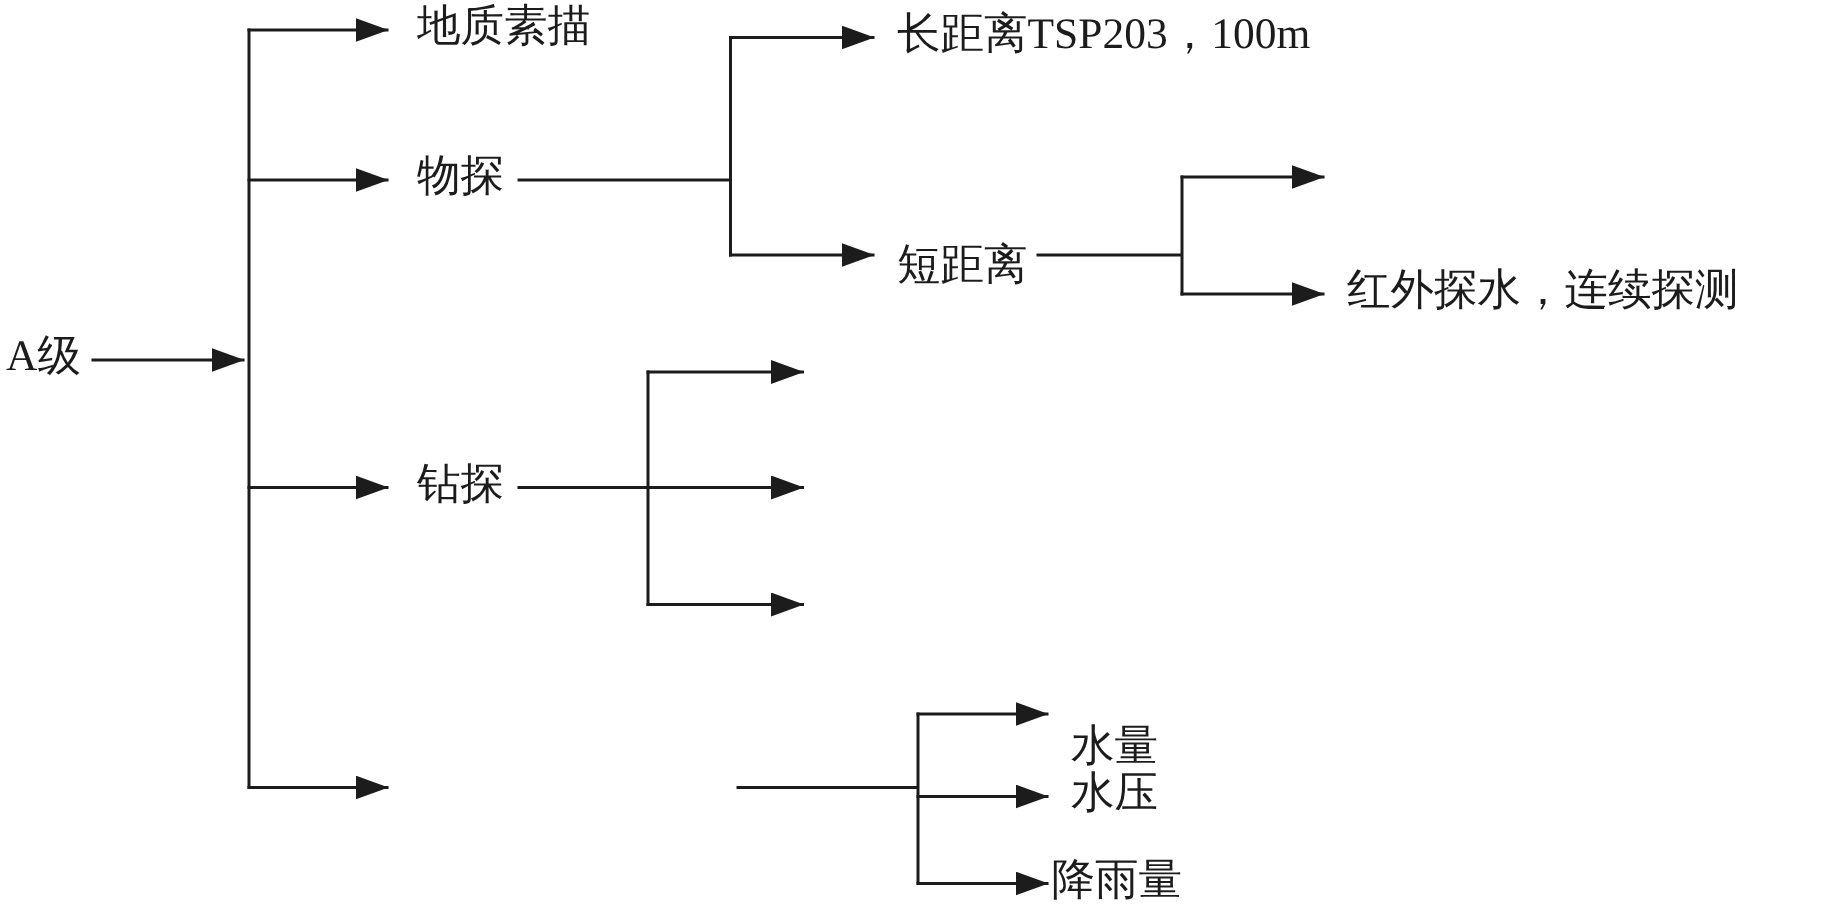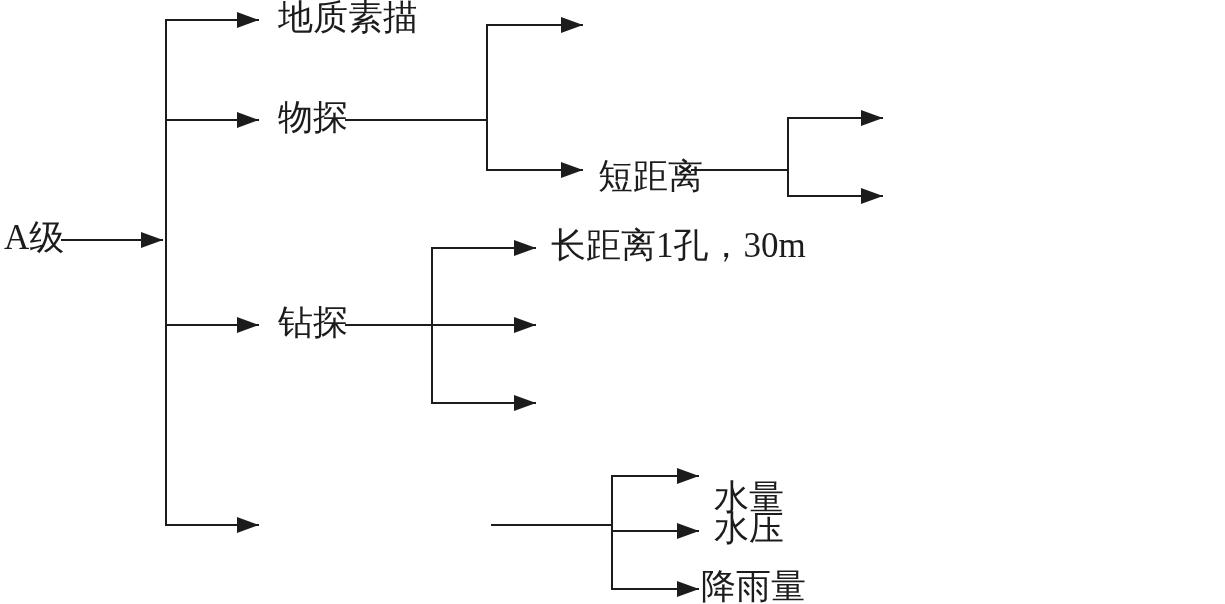--- a/index.html
+++ b/index.html
@@ -8,21 +8,21 @@
     height: 604px;
     background: #ffffff;
     position: relative;
     overflow: hidden;
     font-family: "Liberation Serif", "DejaVu Serif", serif;
   }
   .canvas { position: absolute; inset: 0; }
   svg.lines { position: absolute; left: 0; top: 0; }
   .label {
     position: absolute;
-    font-size: 35px;
+    font-size: 29px;
     color: #1c1c1c;
     white-space: nowrap;
     transform: translateY(-54%);
     line-height: 1.1;
   }
 </style>
 </head>
 <body>
 
 <div class="canvas">
@@ -63,22 +63,23 @@
       <path d="M612 589 H698" marker-end="url(#arrow)"></path>
     </g>
   </svg>
 
   <div class="label" style="left:4px;top:240px">A级</div>
 
   <div class="label" style="left:278px;top:20px">地质素描</div>
   <div class="label" style="left:278px;top:120px">物探</div>
   <div class="label" style="left:278px;top:325px">钻探</div>
 
+  <div class="label" style="left:598px;top:25px">长距离TSP203，100m</div>
   <div class="label" style="left:598px;top:179px">短距离</div>
 
+  <div class="label" style="left:898px;top:196px">红外探水，连续探测</div>
 
-  <div class="label" style="left:551px;top:248px">长距离1孔，30m</div>
 
   <div class="label" style="left:714px;top:500px">水量</div>
   <div class="label" style="left:714px;top:531px">水压</div>
   <div class="label" style="left:701px;top:589px">降雨量</div>
 
 </div>
 
 </body></html>

